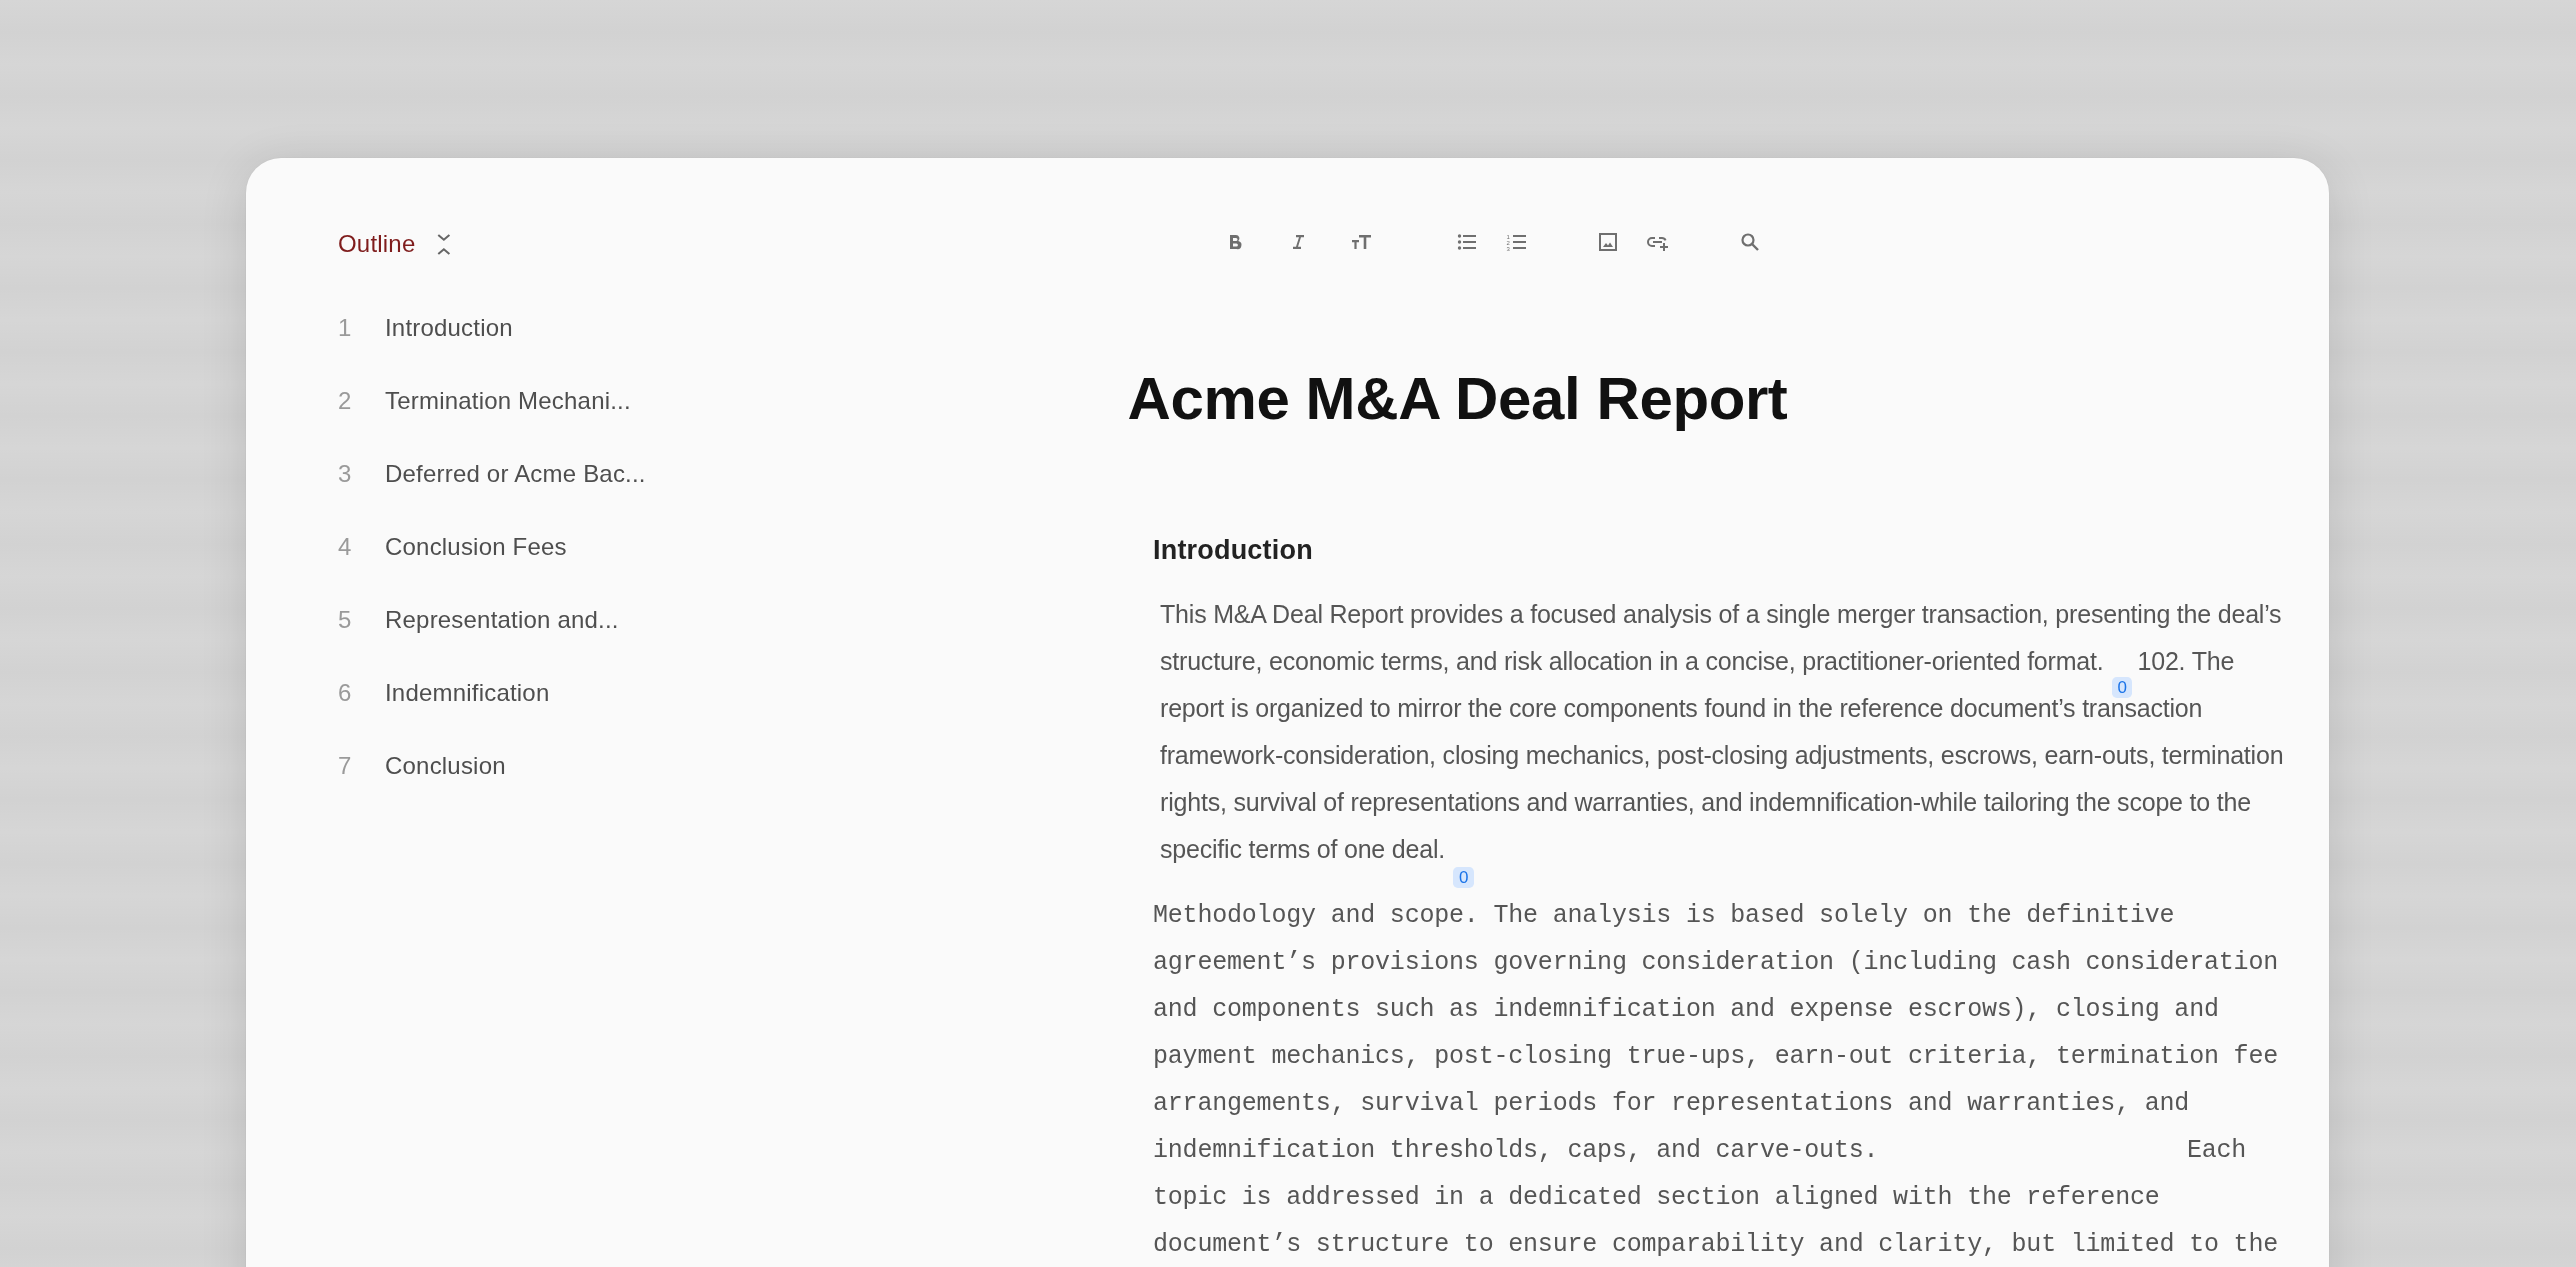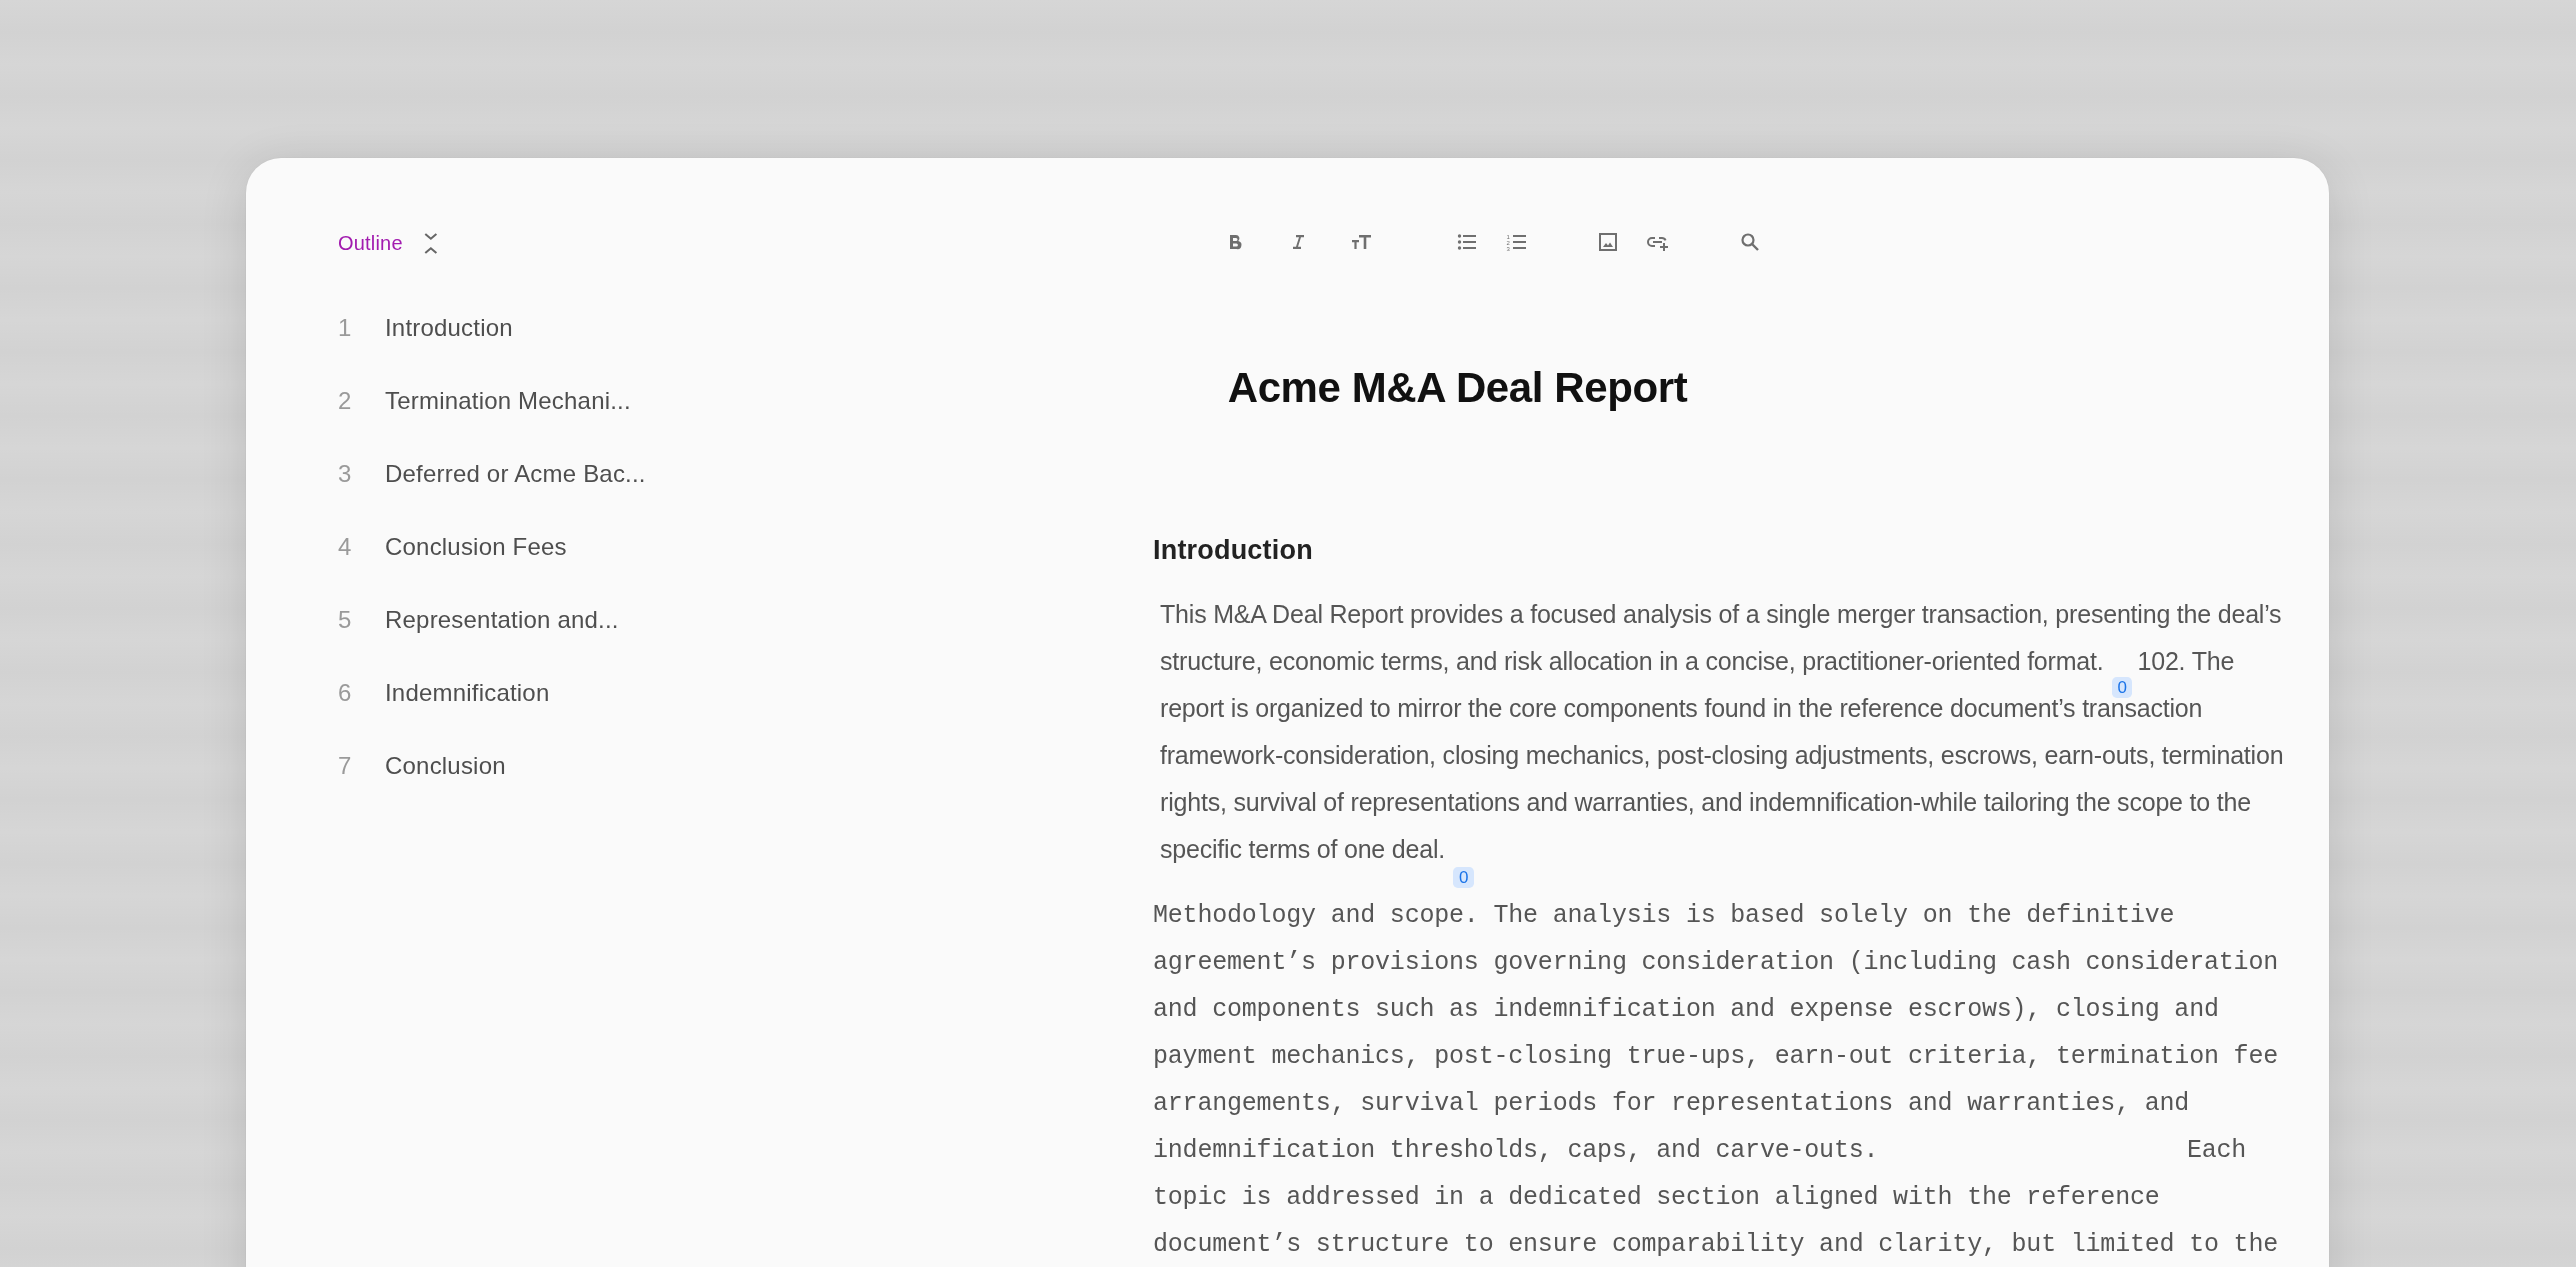--- a/index.html
+++ b/index.html
@@ -16,21 +16,21 @@
     background: #fafafa;
     border-radius: 35px;
     box-shadow: 0 8px 48px rgba(0,0,0,0.12), 0 0 0 0.8px rgba(0,0,0,0.02);
   }
   
   .outline-header {
     position: absolute; left: 92px; top: 72px;
     display: flex; align-items: center;
   }
   .outline-title {
-    font-size: 20px; color: #a21caf; letter-spacing: 0.2px;
+    font-size: 24px; color: #7f1d1d; letter-spacing: 0.2px;
   }
   .collapse-btn {
     margin-left: 19.3px; width: 17.7px; height: 27px; cursor: pointer;
     display: flex; align-items: center; justify-content: center;
   }
   .outline-list {
     position: absolute; left: 92px; top: 156px; list-style: none;
   }
   .outline-item {
     display: flex; align-items: baseline; height: 73px; cursor: pointer;
@@ -50,21 +50,21 @@
     position: absolute; top: 0; width: 35px; height: 35px;
     display: flex; align-items: center; justify-content: center; cursor: pointer;
   }
   .tb-btn svg { width: 24px; height: 24px; }
   
   .doc {
     position: absolute; left: 660px; top: 0; width: 1127px;
   }
   .doc-title {
     position: absolute; top: 206px; left: 0; width: 1103px; text-align: center;
-    font-size: 42px; color: #111; letter-spacing: -0.4px;
+    font-size: 60px; color: #111; letter-spacing: -0.4px;
   }
   .section-heading {
     position: absolute; top: 377px; left: 247px;
     font-size: 27px; color: #222; font-weight: bold; letter-spacing: 0.2px;
   }
   .para {
     position: absolute; left: 247px; width: 1143px;
     font-size: 25px; line-height: 47px; color: #555;
     letter-spacing: -0.2px;
   }

